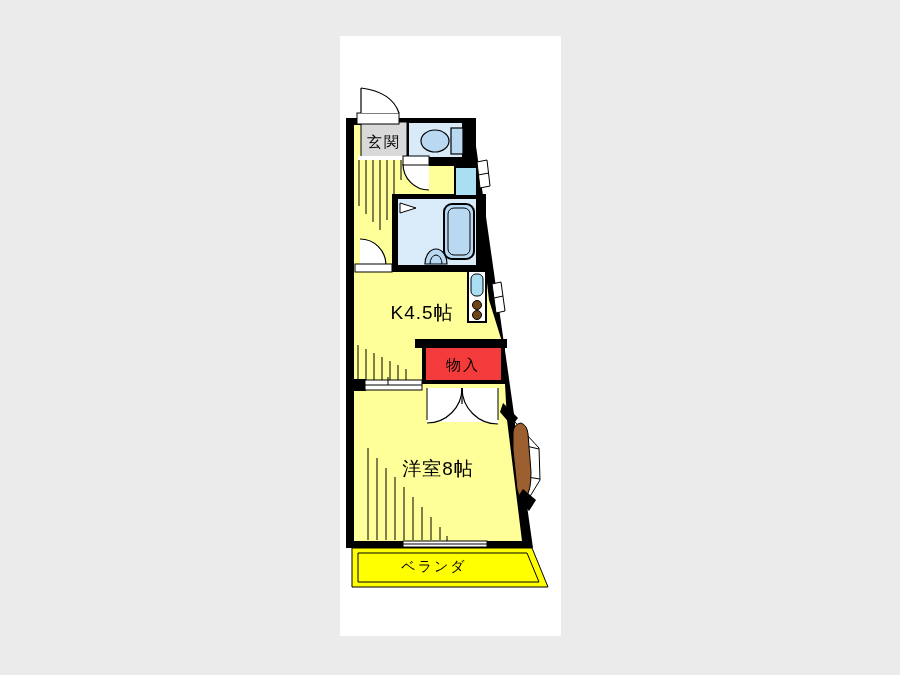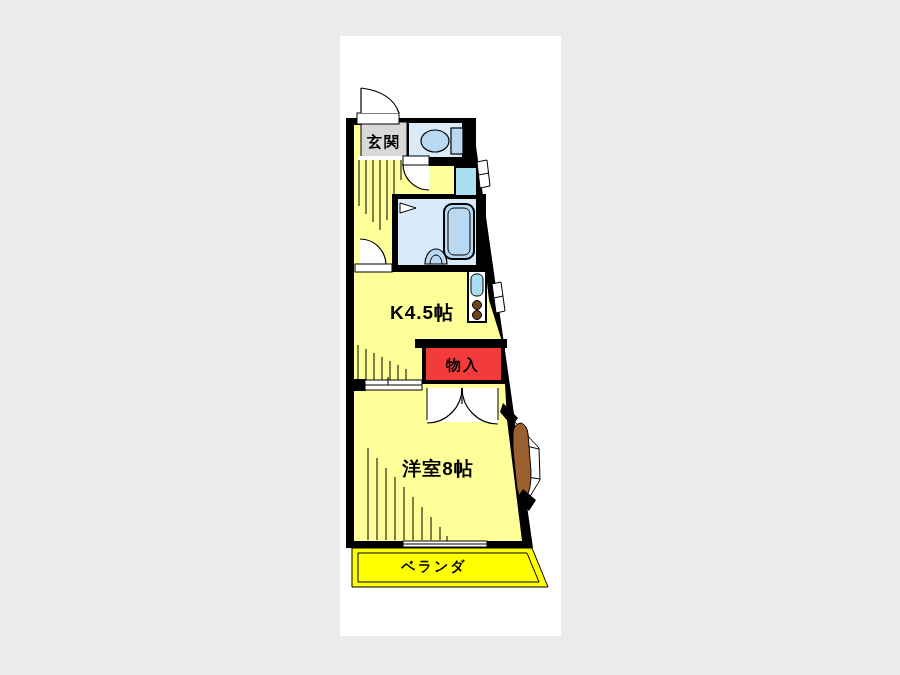--- a/index.html
+++ b/index.html
@@ -1,17 +1,17 @@
 <!DOCTYPE html>
 <html style="--wall: #000000; --room_yellow: #ffff99; --veranda_yellow: #ffff00; --water_room: #d9eaf8; --fixture_blue: #b9d9f2; --appliance_blue: #aadef2; --storage_red: #f43b3b; --genkan_gray: #d9d9d9; --door_brown: #9c5f2f; --burner_brown: #6e4418; --line: #000000; --page_bg: #ebebeb; --canvas_bg: #ffffff;"><head>
 <meta charset="utf-8">
 <style>
   html,body{margin:0;padding:0;}
   body{width:900px;height:675px;font-family:"Liberation Sans",sans-serif;}
-  .page{position:relative;width:900px;height:675px;background:var(--page_bg,#ebebeb);overflow:hidden;font-weight:bold;}
+  .page{position:relative;width:900px;height:675px;background:var(--page_bg,#ebebeb);overflow:hidden;}
   .canvas{position:absolute;left:340px;top:36px;width:221px;height:600px;background:var(--canvas_bg,#ffffff);}
   svg{display:block;}
   text{font-family:"Liberation Sans","DejaVu Sans",sans-serif;fill:#000;}
   .lbl-room{font-size:19px;letter-spacing:1px;}
   .lbl-small{font-size:15px;letter-spacing:2px;}
   .lbl-veranda{font-size:14px;letter-spacing:2px;}
 </style>
 </head>
 <body>
 

